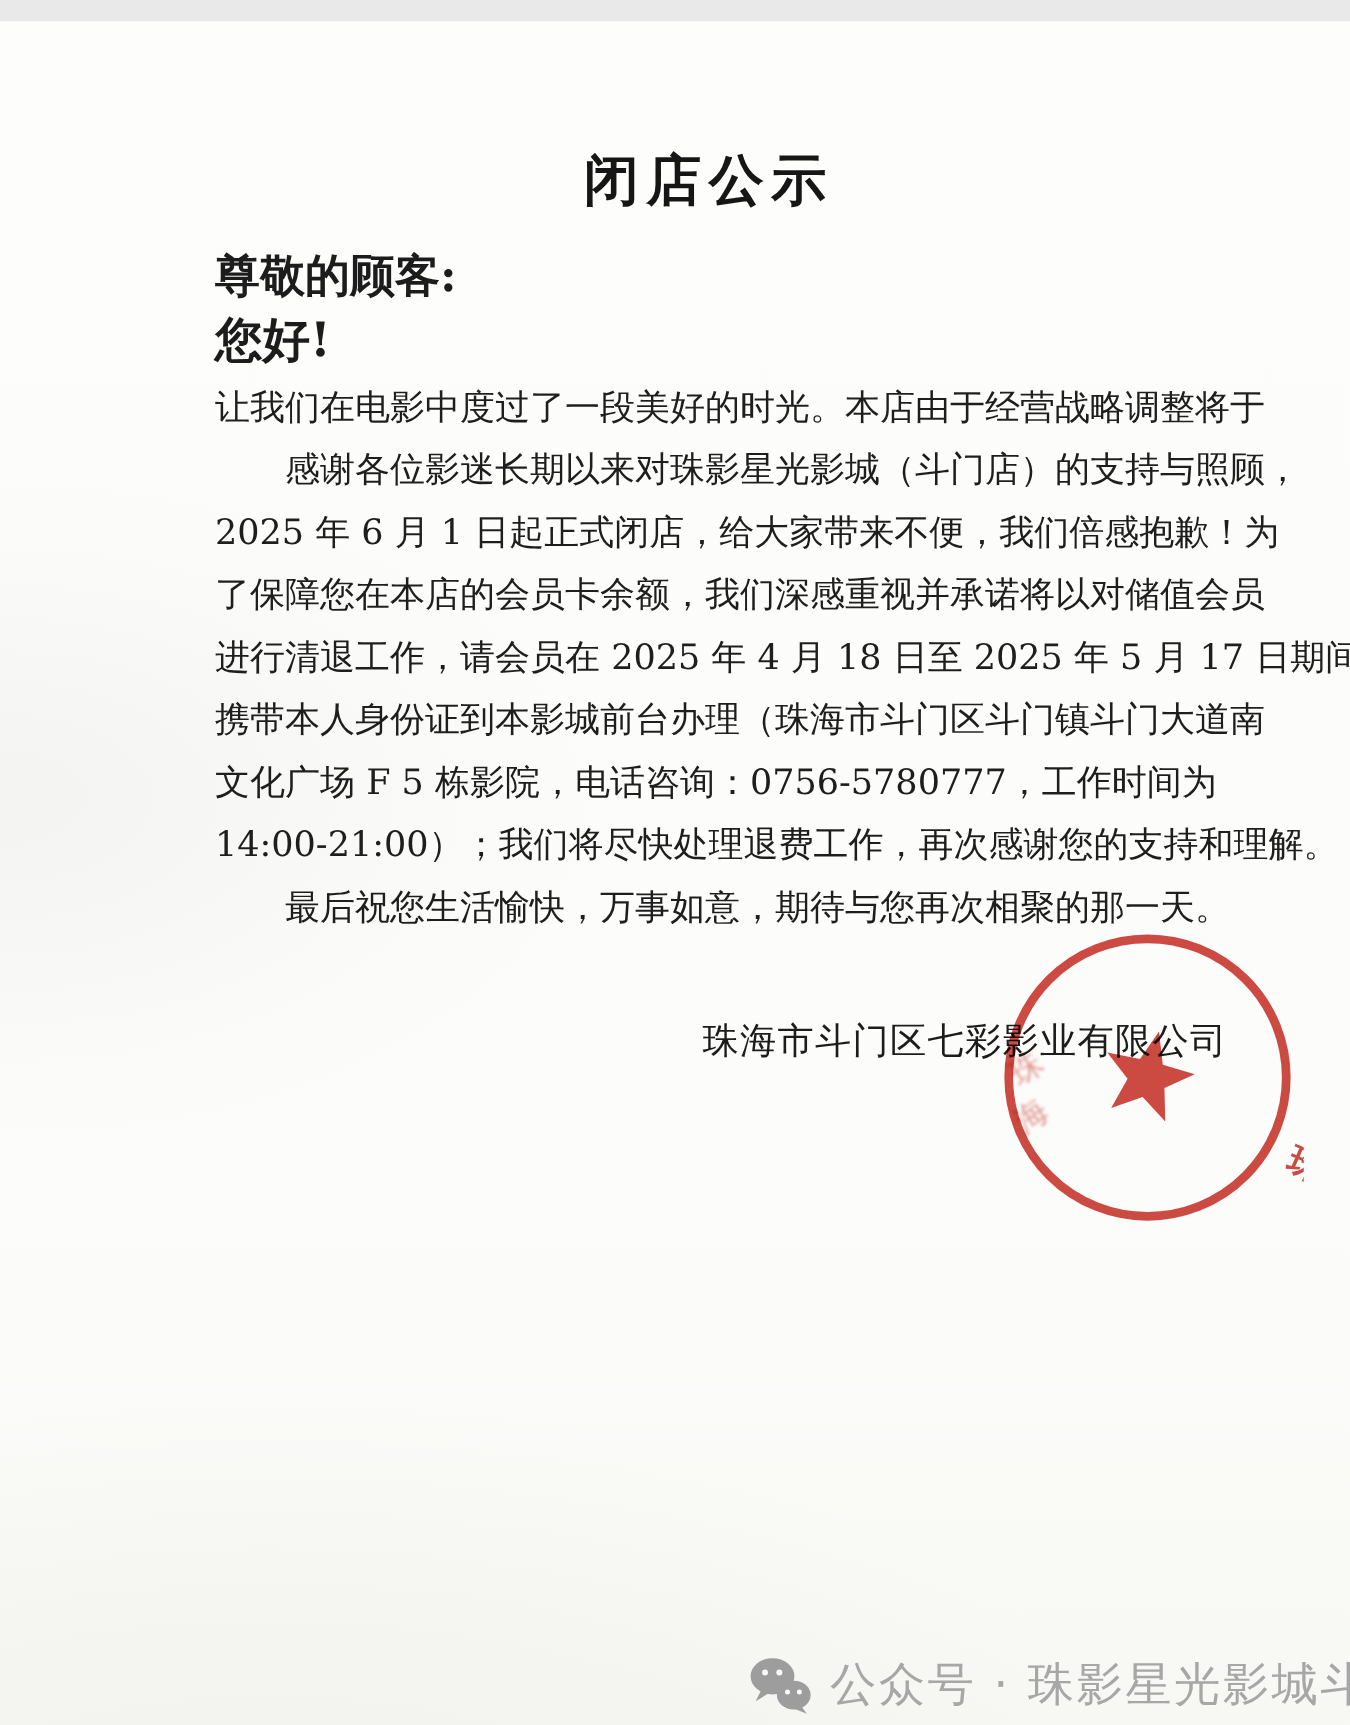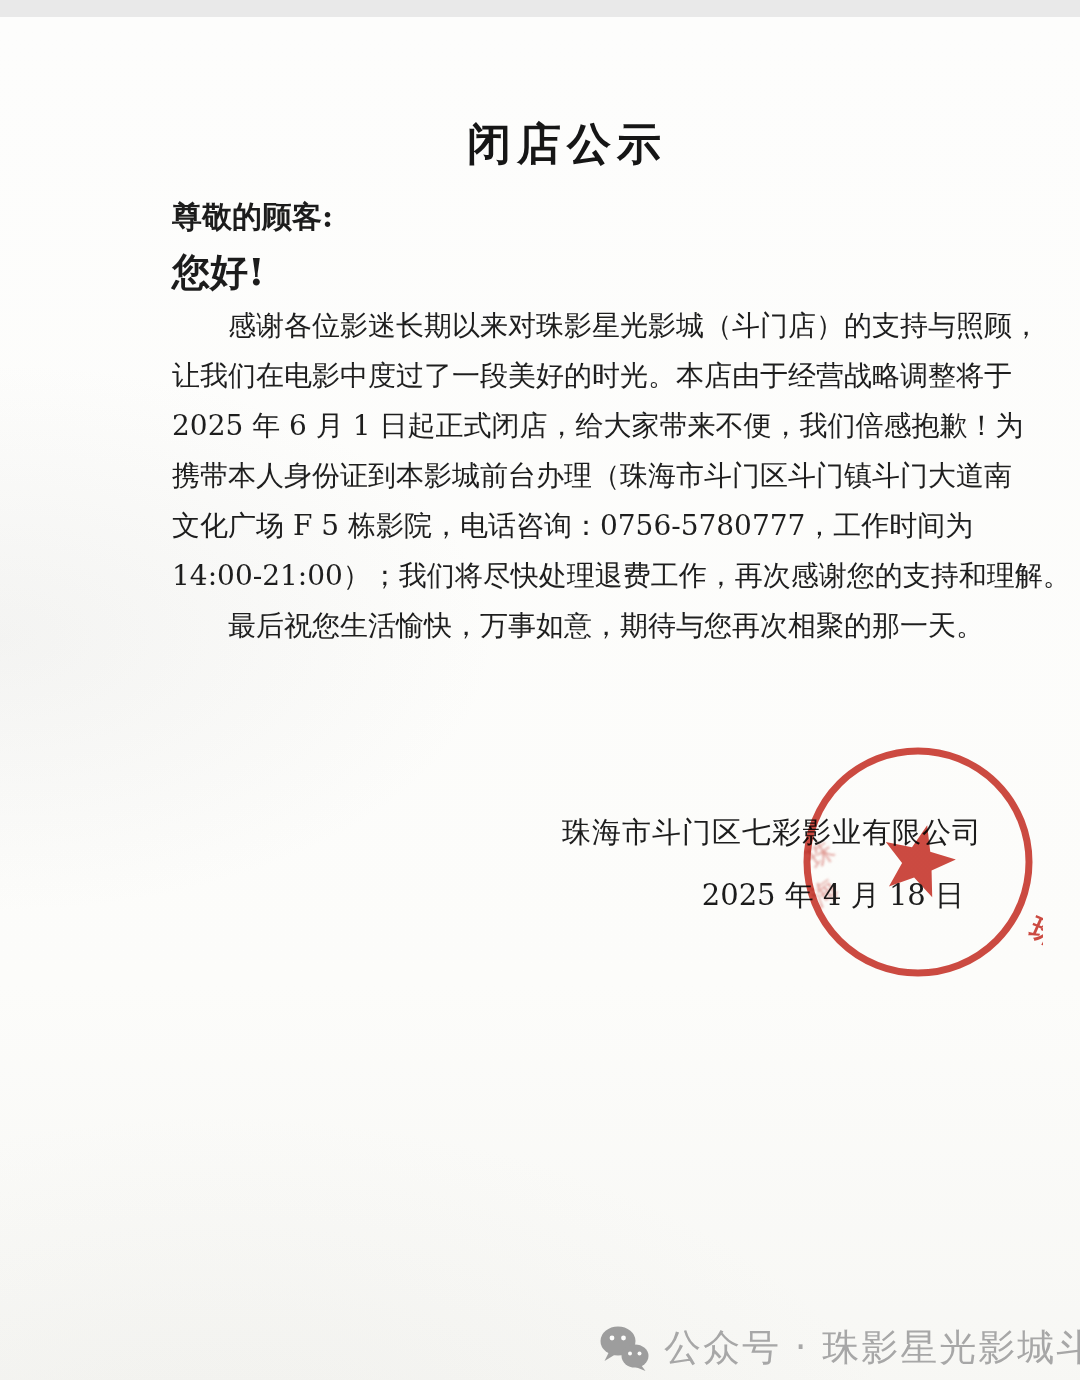--- a/index.html
+++ b/index.html
@@ -16,21 +16,21 @@
     color:#222;
   }
   .title{
     position:absolute;top:98px;left:0;width:100%;
     text-align:center;transform:translateX(27px);
     font-size:44px;font-weight:700;letter-spacing:6px;color:#161616;
     margin:0;
   }
   .salutation{
     position:absolute;left:172px;top:180px;
-    font-size:30px;font-weight:600;color:#1c1c1c;white-space:nowrap;
+    font-size:36px;font-weight:600;color:#1c1c1c;white-space:nowrap;
   }
   .greeting{
     position:absolute;left:172px;top:230px;
     font-size:38px;font-weight:600;color:#1c1c1c;white-space:nowrap;
   }
   .body-block{
     position:absolute;left:172px;top:284px;width:830px;
   }
   .body-line{
     height:50px;line-height:50px;
@@ -72,32 +72,33 @@
 <body>
 
 <div class="page">
 
   <h1 class="title">闭店公示</h1>
 
   <div class="salutation">尊敬的顾客:</div>
   <div class="greeting">您好!</div>
 
   <div class="body-block">
+    <div class="body-line">让我们在电影中度过了一段美好的时光。本店由于经营战略调整将于</div>
     <div class="body-line indent">感谢各位影迷长期以来对珠影星光影城（斗门店）的支持与照顾，</div>
-    <div class="body-line">让我们在电影中度过了一段美好的时光。本店由于经营战略调整将于</div>
     <div class="body-line">2025 年 6 月 1 日起正式闭店，给大家带来不便，我们倍感抱歉！为</div>
+    <div class="body-line">了保障您在本店的会员卡余额，我们深感重视并承诺将以对储值会员</div>
+    <div class="body-line">进行清退工作，请会员在 2025 年 4 月 18 日至 2025 年 5 月 17 日期间</div>
     <div class="body-line">携带本人身份证到本影城前台办理（珠海市斗门区斗门镇斗门大道南</div>
     <div class="body-line">文化广场 F 5 栋影院，电话咨询：0756-5780777，工作时间为</div>
     <div class="body-line">14:00-21:00）；我们将尽快处理退费工作，再次感谢您的支持和理解。</div>
     <div class="body-line indent">最后祝您生活愉快，万事如意，期待与您再次相聚的那一天。</div>
   </div>
 
   <div class="sig-block">
     <div class="signature">珠海市斗门区七彩影业有限公司</div>
-    <div class="sig-date">2025 年 4 月 18 日</div>
   </div>
 
   <svg class="stamp" viewBox="0 0 250 250" xmlns="http://www.w3.org/2000/svg">
     <g opacity="0.9">
       <circle cx="125" cy="125" r="111" fill="none" stroke="#c5261b" stroke-width="7"></circle>
       <g transform="rotate(-28 125 125)">
         <path id="ringpath" d="M 125,218 A 93,93 0 1 1 124.9,218" fill="none"></path>
         <text font-size="28" fill="#c5261b" letter-spacing="4" font-family="DejaVu Serif, serif" font-weight="600">
           <textPath href="#ringpath" startOffset="50%" text-anchor="middle">珠海市斗门区七彩影业有限公司</textPath>
         </text>

